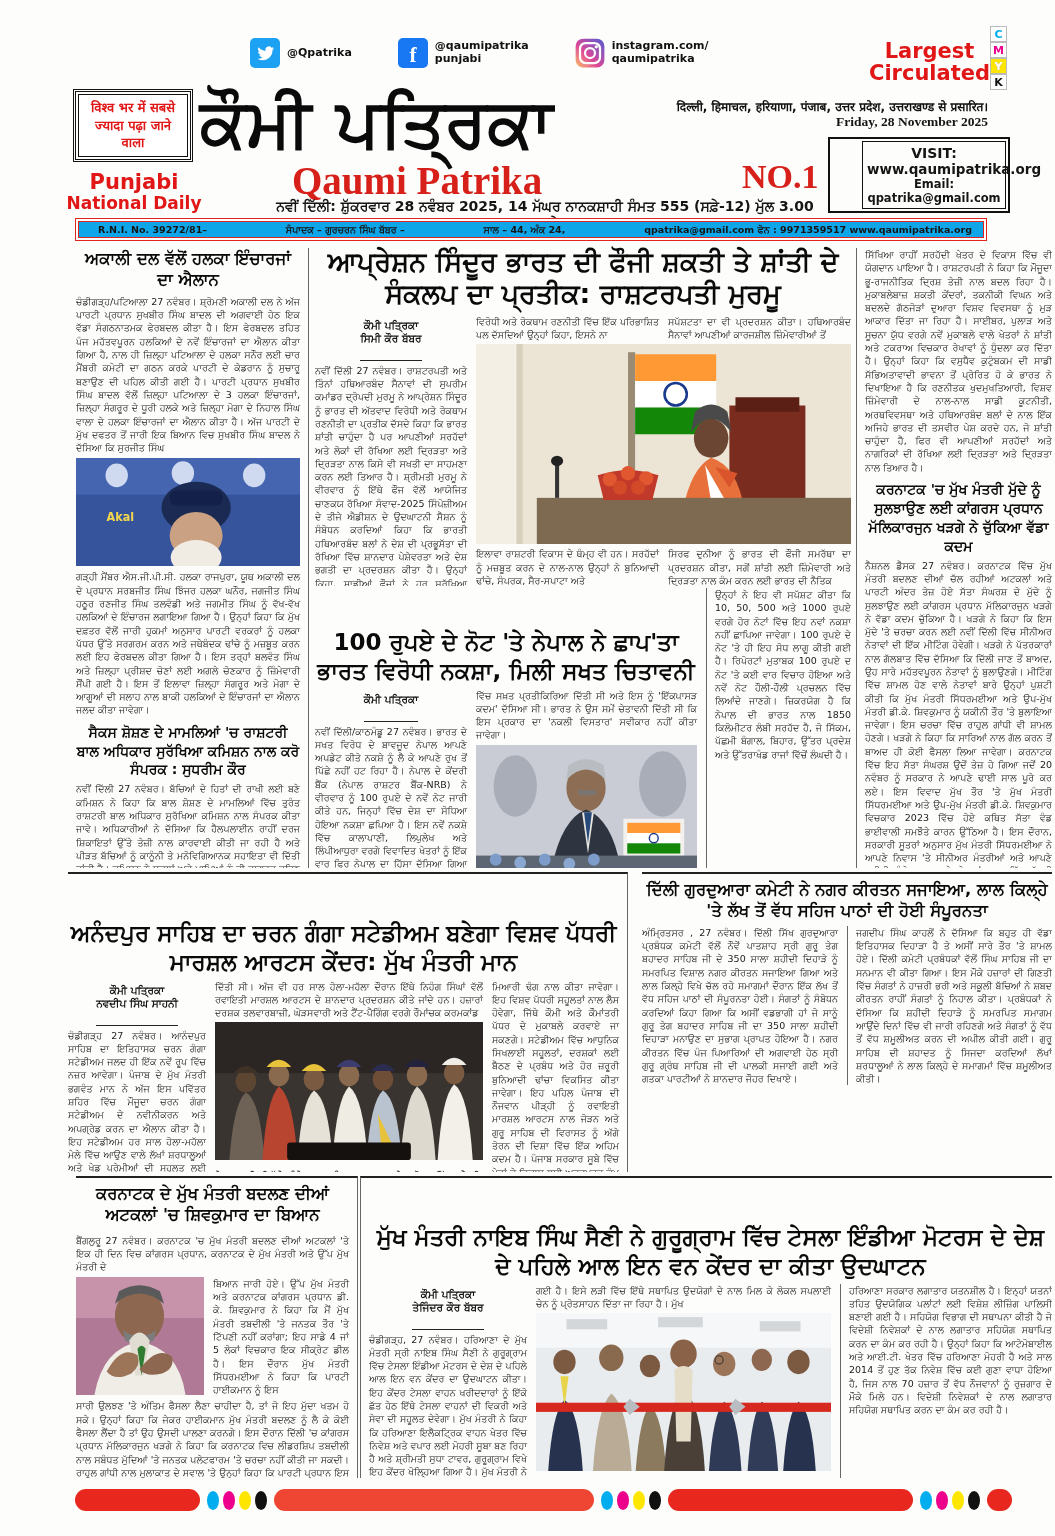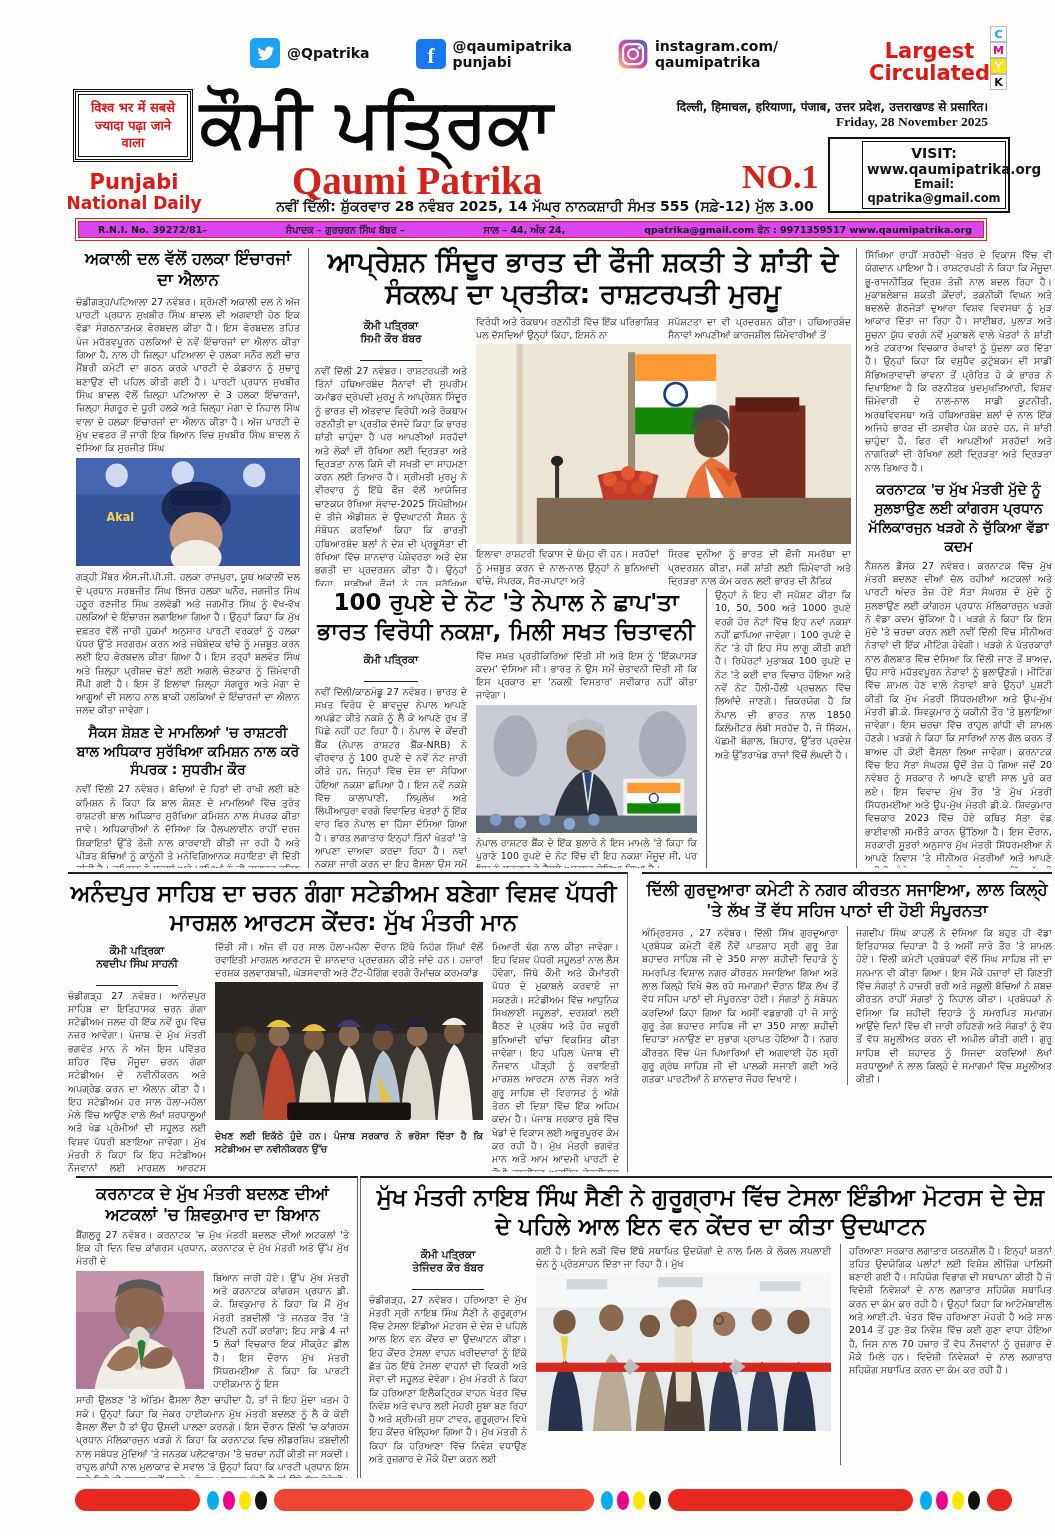--- a/index.html
+++ b/index.html
@@ -8,21 +8,21 @@
     position:relative; width:1055px; height:1536px; margin:0 auto;
     background:#fdfdfb; overflow:hidden;
     font-family:"DejaVu Sans", sans-serif; color:#151515;
   }
   .abs { position:absolute; }
 
   
   .social-row { display:flex; gap:46px; align-items:flex-start; }
   .social-item { display:flex; gap:7px; align-items:center; }
   .social-icon { width:30px; height:30px; flex:0 0 auto; }
-  .social-text { font-weight:bold; font-size:14px; line-height:1.15; color:#111; }
+  .social-text { font-weight:bold; font-size:11px; line-height:1.15; color:#111; }
   .largest { color:#e01716; font-weight:800; font-size:21px; line-height:1.05; text-align:center; }
   .cmyk { display:flex; flex-direction:column; }
   .cmyk span { width:17px; height:16px; font-size:11px; font-weight:bold; text-align:center; line-height:16px; border:1px solid #bbb; }
   .cmyk .c { color:#00aeef; background:#fff; }
   .cmyk .m { color:#ec008c; background:#fff; }
   .cmyk .y { color:#fff; background:#ffe600; text-shadow:0 0 1px #999; }
   .cmyk .k { color:#111; background:#fff; }
 
   .world-box { border:1px solid #111; outline:3px double #111; outline-offset:2px;
     background:#fff; color:#e01716; font-weight:800; font-size:13px; line-height:1.35;
@@ -37,26 +37,26 @@
   .coverage { font-size:12px; font-weight:bold; text-align:right; color:#111; }
   .issue-date { font-size:13.5px; font-weight:bold; text-align:right; font-family:"Liberation Serif", serif; }
   .visit-box { border:2px solid #111; padding:2px; }
   .visit-inner { border:1px solid #111; text-align:center; padding:3px 4px; }
   .visit-inner .v1 { font-size:14px; font-weight:800; }
   .visit-inner .v2 { font-size:13.5px; font-weight:800; }
   .visit-inner .v3 { font-size:11.5px; font-weight:bold; }
   .pb-dateline { font-size:14px; font-weight:bold; text-align:center; }
   .rni-bar { border:1px solid #e0231c; box-shadow:0 0 0 2px #fff inset, 0 0 0 3px #e0231c inset;
     display:flex; align-items:center; justify-content:space-between; padding:3px 14px 3px 22px;
-    font-size:9.5px; font-weight:bold; background:#d946ef; }
+    font-size:9.5px; font-weight:bold; background:#0ea5e9; }
 
   
   .article { overflow:hidden; }
   .h-xl { font-size:27px; font-weight:800; line-height:1.2; text-align:center; color:#0a0a0a; }
-  .h-lg { font-size:23px; font-weight:800; line-height:1.25; text-align:center; color:#0a0a0a; }
+  .h-lg { font-size:23px; font-weight:800; line-height:1.25; text-align:center; color:#0a0a0a;margin-top:40px; }
   .h-md { font-size:16.5px; font-weight:800; line-height:1.3; text-align:center; color:#0a0a0a; }
   .h-sm { font-size:14px; font-weight:800; line-height:1.35; text-align:center; color:#0a0a0a; }
   .byline { text-align:center; font-weight:bold; font-size:10.5px; margin:4px 0 3px; }
   .byline .name { display:inline-block; border-bottom:1.5px solid #222; padding-bottom:15px; }
   .p { font-size:9.5px; line-height:1.4; text-align:justify; color:#1c1c1c; }
   .cols { display:flex; gap:9px; }
   .col { flex:1; }
   .vline { border-left:1px solid #666; padding-left:8px; }
   .rline { border-right:1px solid #666; padding-right:8px; }
   .topline { border-top:2px solid #222; padding-top:5px; }
@@ -316,21 +316,21 @@
   <div class="abs article topline" style="left:642px; top:872px; width:410px; height:300px;">
     <div class="h-md">ਦਿੱਲੀ ਗੁਰਦੁਆਰਾ ਕਮੇਟੀ ਨੇ ਨਗਰ ਕੀਰਤਨ ਸਜਾਇਆ, ਲਾਲ ਕਿਲ੍ਹੇ 'ਤੇ ਲੱਖ ਤੋਂ ਵੱਧ ਸਹਿਜ ਪਾਠਾਂ ਦੀ ਹੋਈ ਸੰਪੂਰਨਤਾ</div>
     <div class="cols" style="margin-top:4px;">
       <p class="p col">ਅੰਮ੍ਰਿਤਸਰ , 27 ਨਵੰਬਰ। ਦਿੱਲੀ ਸਿੱਖ ਗੁਰਦੁਆਰਾ ਪ੍ਰਬੰਧਕ ਕਮੇਟੀ ਵੱਲੋਂ ਨੌਵੇਂ ਪਾਤਸ਼ਾਹ ਸ੍ਰੀ ਗੁਰੂ ਤੇਗ ਬਹਾਦਰ ਸਾਹਿਬ ਜੀ ਦੇ 350 ਸਾਲਾ ਸ਼ਹੀਦੀ ਦਿਹਾੜੇ ਨੂੰ ਸਮਰਪਿਤ ਵਿਸ਼ਾਲ ਨਗਰ ਕੀਰਤਨ ਸਜਾਇਆ ਗਿਆ ਅਤੇ ਲਾਲ ਕਿਲ੍ਹੇ ਵਿਖੇ ਚੱਲ ਰਹੇ ਸਮਾਗਮਾਂ ਦੌਰਾਨ ਇੱਕ ਲੱਖ ਤੋਂ ਵੱਧ ਸਹਿਜ ਪਾਠਾਂ ਦੀ ਸੰਪੂਰਨਤਾ ਹੋਈ। ਸੰਗਤਾਂ ਨੂੰ ਸੰਬੋਧਨ ਕਰਦਿਆਂ ਕਿਹਾ ਗਿਆ ਕਿ ਅਸੀਂ ਵਡਭਾਗੀ ਹਾਂ ਜੋ ਸਾਨੂੰ ਗੁਰੂ ਤੇਗ ਬਹਾਦਰ ਸਾਹਿਬ ਜੀ ਦਾ 350 ਸਾਲਾ ਸ਼ਹੀਦੀ ਦਿਹਾੜਾ ਮਨਾਉਣ ਦਾ ਸੁਭਾਗ ਪ੍ਰਾਪਤ ਹੋਇਆ ਹੈ। ਨਗਰ ਕੀਰਤਨ ਵਿੱਚ ਪੰਜ ਪਿਆਰਿਆਂ ਦੀ ਅਗਵਾਈ ਹੇਠ ਸ੍ਰੀ ਗੁਰੂ ਗ੍ਰੰਥ ਸਾਹਿਬ ਜੀ ਦੀ ਪਾਲਕੀ ਸਜਾਈ ਗਈ ਅਤੇ ਗਤਕਾ ਪਾਰਟੀਆਂ ਨੇ ਸ਼ਾਨਦਾਰ ਜੌਹਰ ਦਿਖਾਏ।</p>
       <p class="p col vline">ਜਗਦੀਪ ਸਿੰਘ ਕਾਹਲੋਂ ਨੇ ਦੱਸਿਆ ਕਿ ਬਹੁਤ ਹੀ ਵੱਡਾ ਇਤਿਹਾਸਕ ਦਿਹਾੜਾ ਹੈ ਤੇ ਅਸੀਂ ਸਾਰੇ ਤੌਰ 'ਤੇ ਸ਼ਾਮਲ ਹੋਏ। ਦਿੱਲੀ ਕਮੇਟੀ ਪ੍ਰਬੰਧਕਾਂ ਵੱਲੋਂ ਸਿੰਘ ਸਾਹਿਬ ਜੀ ਦਾ ਸਨਮਾਨ ਵੀ ਕੀਤਾ ਗਿਆ। ਇਸ ਮੌਕੇ ਹਜ਼ਾਰਾਂ ਦੀ ਗਿਣਤੀ ਵਿੱਚ ਸੰਗਤਾਂ ਨੇ ਹਾਜ਼ਰੀ ਭਰੀ ਅਤੇ ਸਕੂਲੀ ਬੱਚਿਆਂ ਨੇ ਸ਼ਬਦ ਕੀਰਤਨ ਰਾਹੀਂ ਸੰਗਤਾਂ ਨੂੰ ਨਿਹਾਲ ਕੀਤਾ। ਪ੍ਰਬੰਧਕਾਂ ਨੇ ਦੱਸਿਆ ਕਿ ਸ਼ਹੀਦੀ ਦਿਹਾੜੇ ਨੂੰ ਸਮਰਪਿਤ ਸਮਾਗਮ ਆਉਂਦੇ ਦਿਨਾਂ ਵਿੱਚ ਵੀ ਜਾਰੀ ਰਹਿਣਗੇ ਅਤੇ ਸੰਗਤਾਂ ਨੂੰ ਵੱਧ ਤੋਂ ਵੱਧ ਸ਼ਮੂਲੀਅਤ ਕਰਨ ਦੀ ਅਪੀਲ ਕੀਤੀ ਗਈ। ਗੁਰੂ ਸਾਹਿਬ ਦੀ ਸ਼ਹਾਦਤ ਨੂੰ ਸਿਜਦਾ ਕਰਦਿਆਂ ਲੱਖਾਂ ਸ਼ਰਧਾਲੂਆਂ ਨੇ ਲਾਲ ਕਿਲ੍ਹੇ ਦੇ ਸਮਾਗਮਾਂ ਵਿੱਚ ਸ਼ਮੂਲੀਅਤ ਕੀਤੀ।</p>
     </div>
   </div>
 
   <div class="abs article topline rline" style="left:76px; top:1176px; width:282px; height:302px;">
     <div class="h-md">ਕਰਨਾਟਕ ਦੇ ਮੁੱਖ ਮੰਤਰੀ ਬਦਲਣ ਦੀਆਂ ਅਟਕਲਾਂ 'ਚ ਸ਼ਿਵਕੁਮਾਰ ਦਾ ਬਿਆਨ</div>
-    <p class="p" style="margin-top:2px;">ਬੈਂਗਲੁਰੂ 27 ਨਵੰਬਰ। ਕਰਨਾਟਕ 'ਚ ਮੁੱਖ ਮੰਤਰੀ ਬਦਲਣ ਦੀਆਂ ਅਟਕਲਾਂ 'ਤੇ ਇਕ ਹੀ ਦਿਨ ਵਿਚ ਕਾਂਗਰਸ ਪ੍ਰਧਾਨ, ਕਰਨਾਟਕ ਦੇ ਮੁੱਖ ਮੰਤਰੀ ਅਤੇ ਉੱਪ ਮੁੱਖ ਮੰਤਰੀ ਦੇ</p>
+    <p class="p" style="margin-top:8px;">ਬੈਂਗਲੁਰੂ 27 ਨਵੰਬਰ। ਕਰਨਾਟਕ 'ਚ ਮੁੱਖ ਮੰਤਰੀ ਬਦਲਣ ਦੀਆਂ ਅਟਕਲਾਂ 'ਤੇ ਇਕ ਹੀ ਦਿਨ ਵਿਚ ਕਾਂਗਰਸ ਪ੍ਰਧਾਨ, ਕਰਨਾਟਕ ਦੇ ਮੁੱਖ ਮੰਤਰੀ ਅਤੇ ਉੱਪ ਮੁੱਖ ਮੰਤਰੀ ਦੇ</p>
     <div class="cols" style="margin-top:3px;">
       <svg style="flex:0 0 128px; height:118px;" viewBox="0 0 125 115" preserveAspectRatio="none">
         <rect width="125" height="115" fill="#b07a96"></rect>
         <rect x="0" y="0" width="125" height="40" fill="#c693ab"></rect>
         <ellipse cx="62" cy="38" rx="24" ry="27" fill="#8d6750"></ellipse>
         <path d="M38 26 q24 -20 48 0 l-4 -12 q-20 -12 -40 0 z" fill="#5a5a5a"></path>
         <path d="M46 52 q16 12 32 0 l-2 10 q-14 8 -28 0 z" fill="#7c7c7c"></path>
         <path d="M18 115 q8 -46 44 -52 q38 6 45 52 z" fill="#f0ede6"></path>
         <path d="M52 62 q10 -16 20 0 l-6 34 h-8 z" fill="#e2ddd2"></path>
         <path d="M60 70 l4 26 l4 -26 q-4 -6 -8 0 z" fill="#2e7d32"></path>

